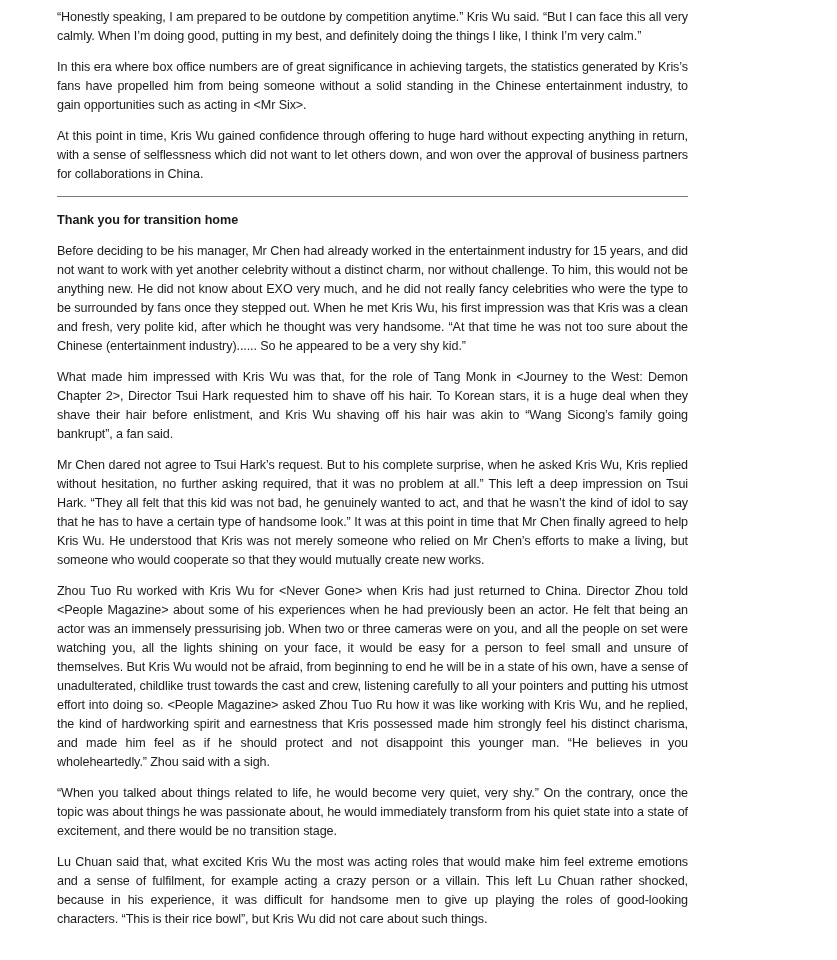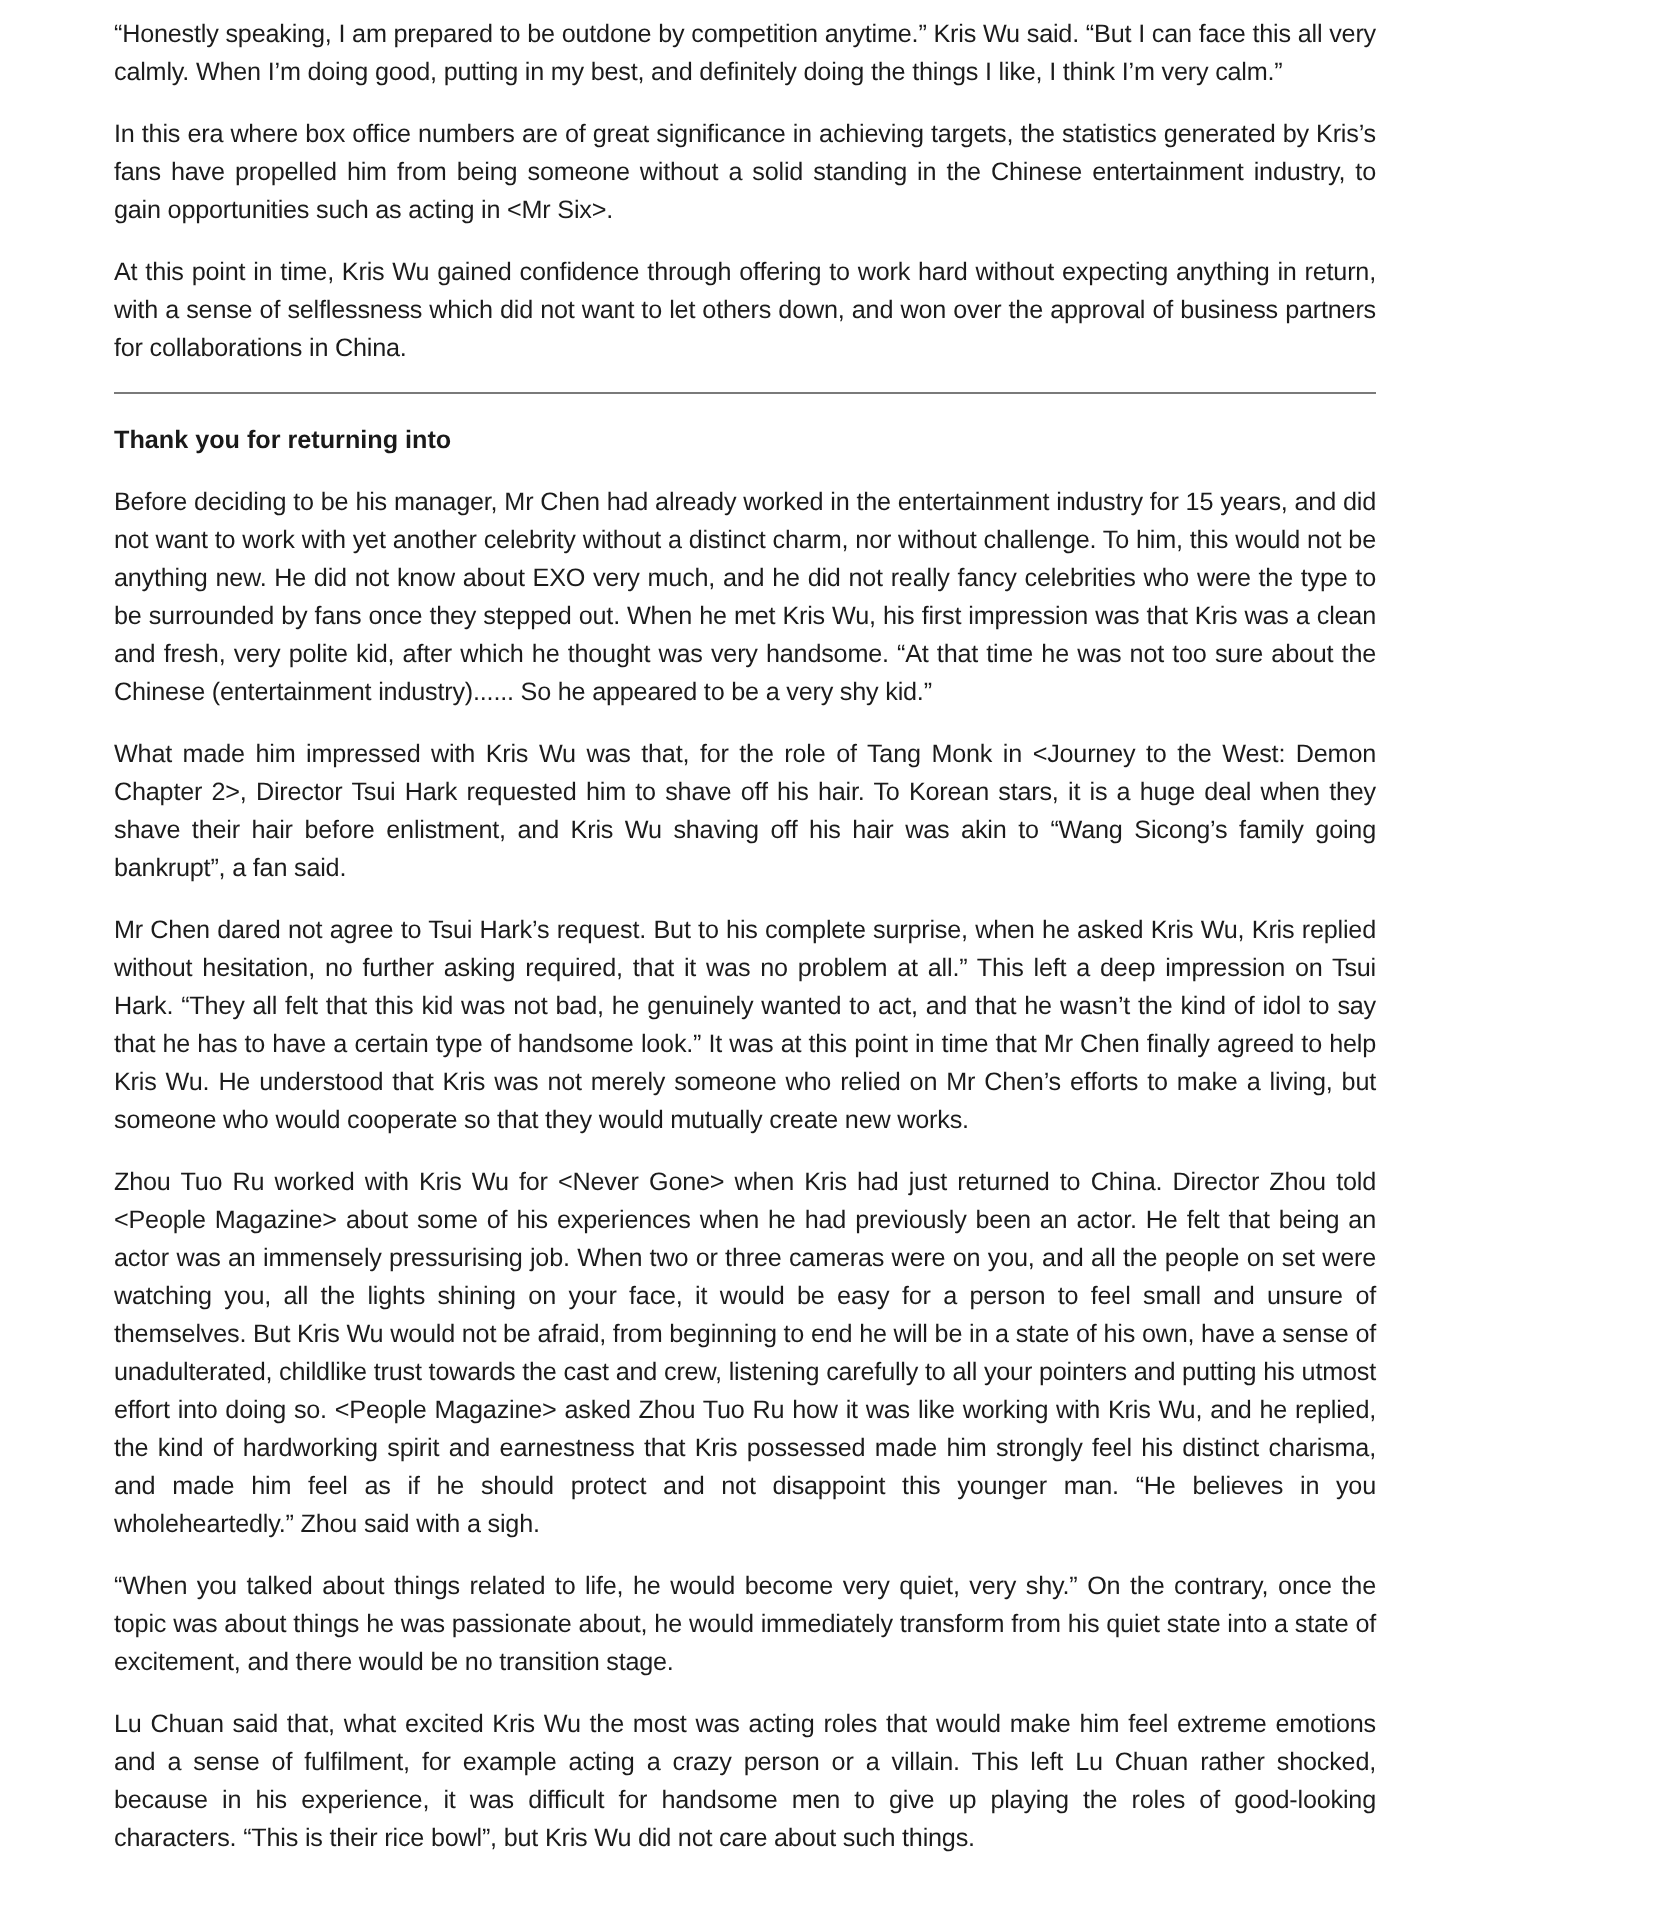--- a/index.html
+++ b/index.html
@@ -40,25 +40,25 @@
       margin: 0 0 12px 0;
       color: #1a1a1a;
     }
   </style>
 </head>
 <body>
 
 <div class="article">
   <p>“Honestly speaking, I am prepared to be outdone by competition anytime.” Kris Wu said. “But I can face this all very calmly. When I’m doing good, putting in my best, and definitely doing the things I like, I think I’m very calm.”</p>
   <p>In this era where box office numbers are of great significance in achieving targets, the statistics generated by Kris’s fans have propelled him from being someone without a solid standing in the Chinese entertainment industry, to gain opportunities such as acting in &lt;Mr Six&gt;.</p>
-  <p>At this point in time, Kris Wu gained confidence through offering to work hard without expecting anything in return, with a sense of selflessness which did not want to let others down, and won over the approval of business partners for collaborations in China.</p>
+  <p>At this point in time, Kris Wu gained confidence through offering to huge hard without expecting anything in return, with a sense of selflessness which did not want to let others down, and won over the approval of business partners for collaborations in China.</p>
 
   <hr class="divider">
 
-  <div class="section-heading">Thank you for returning into</div>
+  <div class="section-heading">Thank you for transition home</div>
 
   <p>Before deciding to be his manager, Mr Chen had already worked in the entertainment industry for 15 years, and did not want to work with yet another celebrity without a distinct charm, nor without challenge. To him, this would not be anything new. He did not know about EXO very much, and he did not really fancy celebrities who were the type to be surrounded by fans once they stepped out. When he met Kris Wu, his first impression was that Kris was a clean and fresh, very polite kid, after which he thought was very handsome. “At that time he was not too sure about the Chinese (entertainment industry)...... So he appeared to be a very shy kid.”</p>
   <p>What made him impressed with Kris Wu was that, for the role of Tang Monk in &lt;Journey to the West: Demon Chapter 2&gt;, Director Tsui Hark requested him to shave off his hair. To Korean stars, it is a huge deal when they shave their hair before enlistment, and Kris Wu shaving off his hair was akin to “Wang Sicong’s family going bankrupt”, a fan said.</p>
   <p>Mr Chen dared not agree to Tsui Hark’s request. But to his complete surprise, when he asked Kris Wu, Kris replied without hesitation, no further asking required, that it was no problem at all.” This left a deep impression on Tsui Hark. “They all felt that this kid was not bad, he genuinely wanted to act, and that he wasn’t the kind of idol to say that he has to have a certain type of handsome look.” It was at this point in time that Mr Chen finally agreed to help Kris Wu. He understood that Kris was not merely someone who relied on Mr Chen’s efforts to make a living, but someone who would cooperate so that they would mutually create new works.</p>
   <p>Zhou Tuo Ru worked with Kris Wu for &lt;Never Gone&gt; when Kris had just returned to China. Director Zhou told &lt;People Magazine&gt; about some of his experiences when he had previously been an actor. He felt that being an actor was an immensely pressurising job. When two or three cameras were on you, and all the people on set were watching you, all the lights shining on your face, it would be easy for a person to feel small and unsure of themselves. But Kris Wu would not be afraid, from beginning to end he will be in a state of his own, have a sense of unadulterated, childlike trust towards the cast and crew, listening carefully to all your pointers and putting his utmost effort into doing so. &lt;People Magazine&gt; asked Zhou Tuo Ru how it was like working with Kris Wu, and he replied, the kind of hardworking spirit and earnestness that Kris possessed made him strongly feel his distinct charisma, and made him feel as if he should protect and not disappoint this younger man. “He believes in you wholeheartedly.” Zhou said with a sigh.</p>
   <p>“When you talked about things related to life, he would become very quiet, very shy.” On the contrary, once the topic was about things he was passionate about, he would immediately transform from his quiet state into a state of excitement, and there would be no transition stage.</p>
   <p>Lu Chuan said that, what excited Kris Wu the most was acting roles that would make him feel extreme emotions and a sense of fulfilment, for example acting a crazy person or a villain. This left Lu Chuan rather shocked, because in his experience, it was difficult for handsome men to give up playing the roles of good-looking characters. “This is their rice bowl”, but Kris Wu did not care about such things.</p>
 </div>
 
 </body></html>

